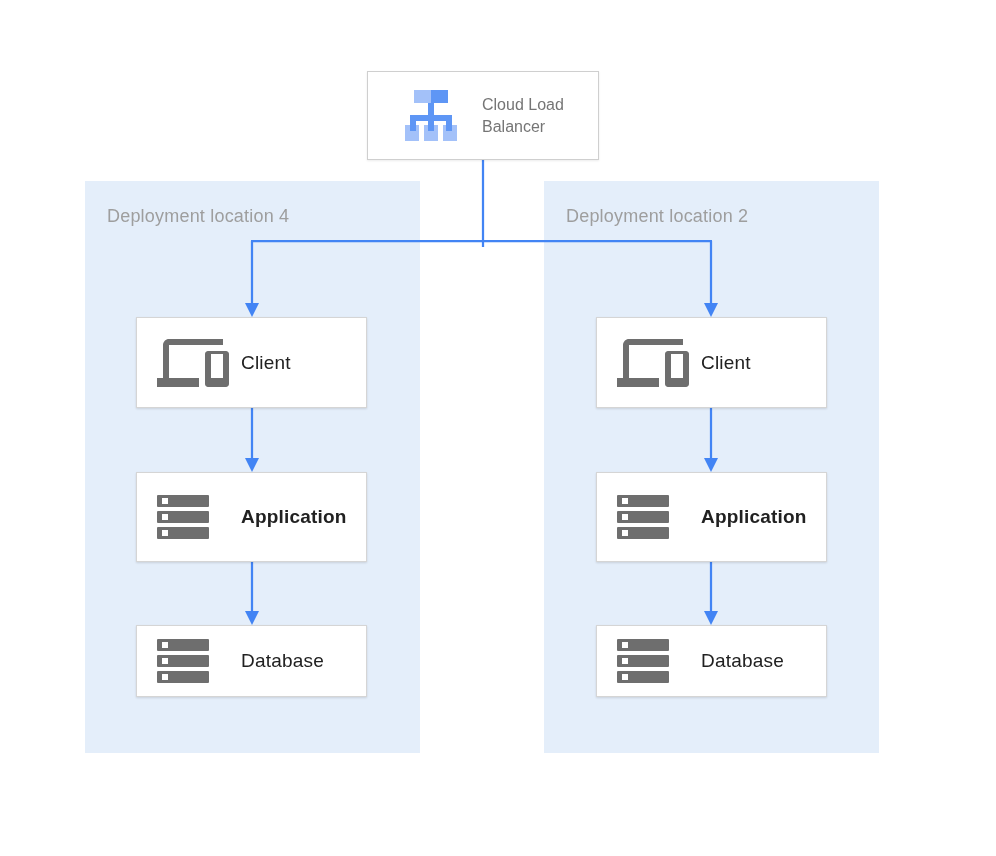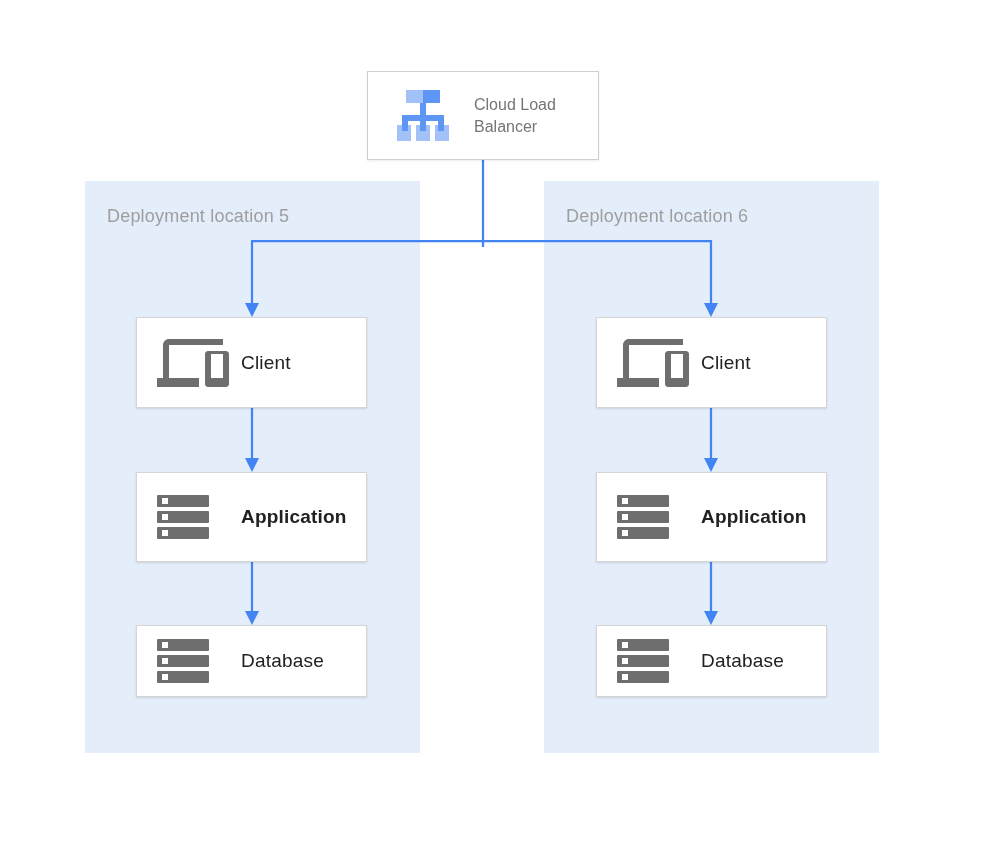--- a/index.html
+++ b/index.html
@@ -39,21 +39,21 @@
     position: absolute;
     left: 367px;
     top: 71px;
     width: 232px;
     height: 89px;
     background: #ffffff;
     border: 1px solid #cfcfcf;
     box-shadow: 0 1px 2px rgba(0,0,0,0.08);
     display: flex;
     align-items: center;
-    padding-left: 26px;
+    padding-left: 34px;
   }
   .lb-label {
     margin-left: 22px;
     width: 100px;
     font-size: 16px;
     line-height: 22px;
     color: #757575;
   }
 
   
@@ -101,24 +101,24 @@
     fill: none;
   }
   .connectors polygon { fill: #4284f4; }
 </style>
 </head>
 <body>
 
 <div class="canvas">
 
   <div class="panel panel-1">
-    <div class="panel-label">Deployment location 5</div>
+    <div class="panel-label">Deployment location 4</div>
   </div>
   <div class="panel panel-2">
-    <div class="panel-label">Deployment location 6</div>
+    <div class="panel-label">Deployment location 2</div>
   </div>
 
   <svg class="connectors" viewBox="0 0 996 856" xmlns="http://www.w3.org/2000/svg">
     <path d="M483 160 V247"></path>
     <path d="M251 241 H712"></path>
 
     <path d="M252 241 V304"></path>
     <polygon points="245,303 259,303 252,317"></polygon>
 
     <path d="M711 241 V304"></path>

